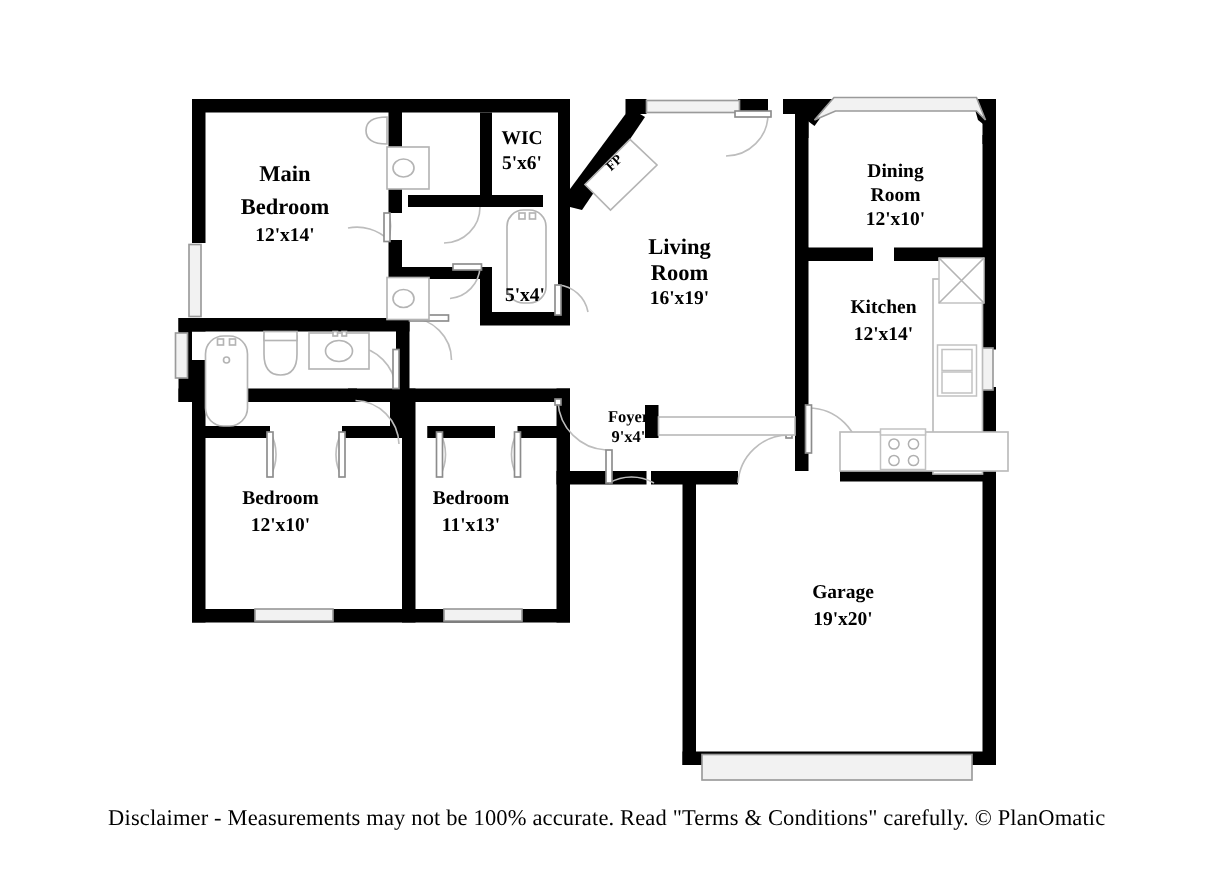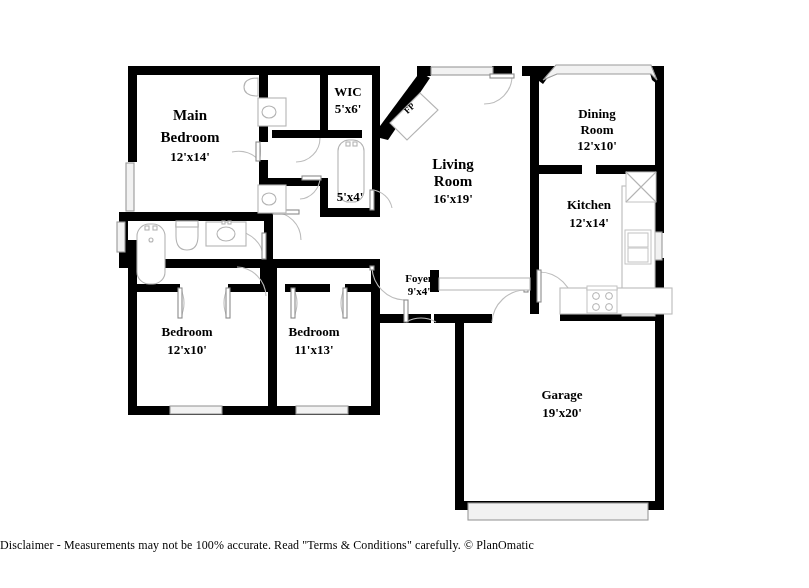--- a/index.html
+++ b/index.html
@@ -78,22 +78,23 @@
   .burner {
     fill: #ffffff;
     stroke: #b0b0b0;
     stroke-width: 1;
   }
   #disclaimer {
     position: absolute;
     left: 0;
     right: 0;
     top: 538px;
+    text-align: center;
     font-family: "Liberation Serif", serif;
-    font-size: 12px;
+    font-size: 15px;
     color: #000000;
     letter-spacing: 0.1px;
   }
 </style>
 </head>
 <body>
 
 <div id="plan-root">
 
   <svg id="floorplan" width="809" height="588" viewBox="0 0 809 588">

